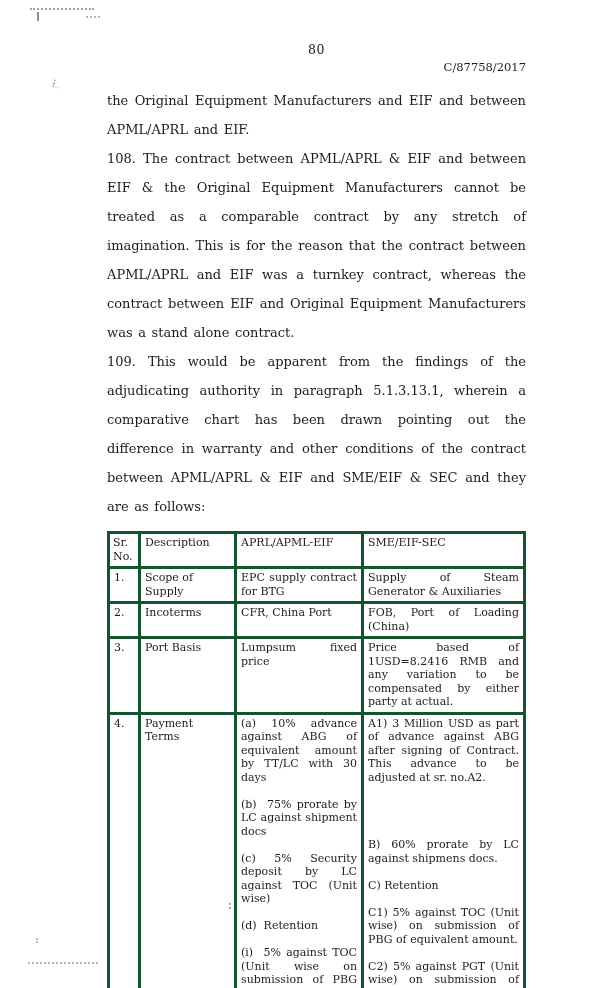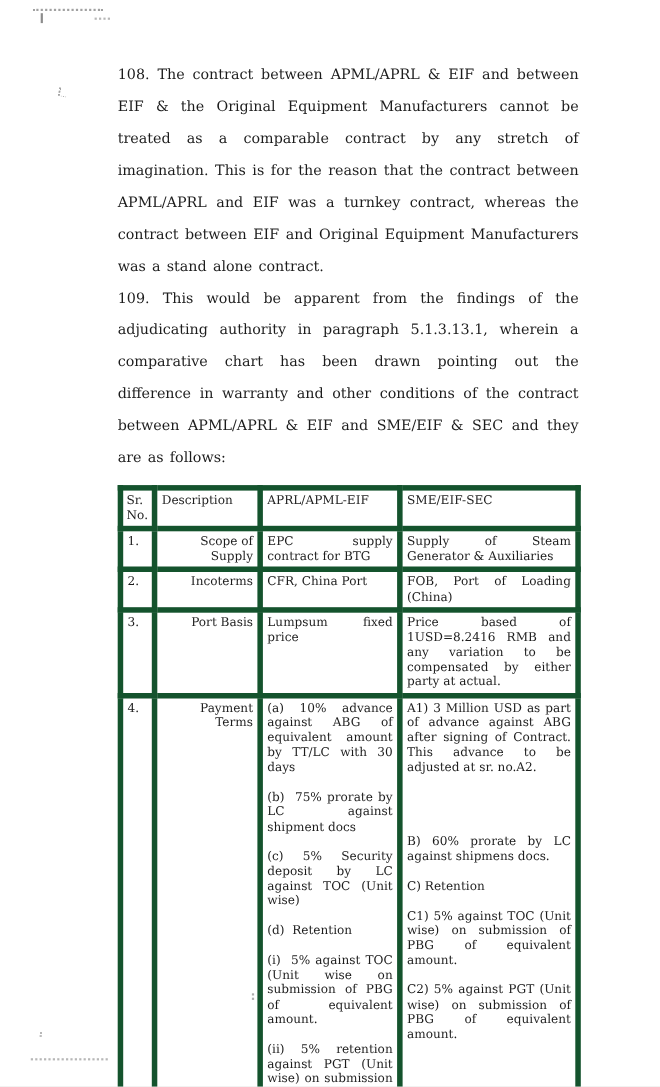--- a/index.html
+++ b/index.html
@@ -16,30 +16,30 @@
   .body-text { margin-top:12px; }
   .body-text p {
     font-size:13px; line-height:29px; text-align:justify;
     text-justify:inter-word; word-spacing:1.5px;
   }
   table.cmp {
     border-collapse:collapse; table-layout:fixed; width:416px;
     margin-top:10px;
   }
   table.cmp th, table.cmp td {
-    border:5px solid #14532d;
+    border:3px solid #14532d;
     font-size:11px; line-height:13.5px;
     vertical-align:top; font-weight:normal;
     padding:2px 4px 3px 4px;
     white-space:pre-wrap;
   }
   table.cmp th { text-align:left; }
   table.cmp th.sr { text-align:left; padding-left:3px; }
   td.sr { text-align:left; }
-  td.desc { text-align:right;margin-top:36px; }
+  td.desc { text-align:left;margin-top:36px; }
   td.val { text-align:justify;margin-top:12px; }
   
   .artifact { position:absolute; pointer-events:none; }
   .art-top-dots { left:30px; top:8px; width:64px; border-top:2px dotted #8a8a8a; opacity:.8; }
   .art-top-tick { left:37px; top:12px; width:2px; height:9px; background:#6f6f6f; opacity:.8; }
   .art-top-dots2 { left:86px; top:16px; width:14px; border-top:2px dotted #9a9a9a; opacity:.7; }
   .art-margin-mark { left:53px; top:80px; width:8px; height:8px; border-left:2px dotted #8d8d8d; border-bottom:1px dotted #9d9d9d; transform:rotate(12deg); opacity:.8; }
   .art-mid-dot { left:229px; top:903px; width:3px; height:6px; border-left:2px dotted #8a8a8a; opacity:.7; }
   .art-left-dot { left:36px; top:938px; width:3px; height:5px; border-left:2px dotted #9a9a9a; opacity:.7; }
   .art-bottom-dots { left:28px; top:962px; width:70px; border-top:2px dotted #9a9a9a; opacity:.7; }
@@ -52,22 +52,25 @@
   <div class="artifact art-top-dots"></div>
   <div class="artifact art-top-tick"></div>
   <div class="artifact art-top-dots2"></div>
   <div class="artifact art-margin-mark"></div>
   <div class="artifact art-mid-dot"></div>
   <div class="artifact art-left-dot"></div>
   <div class="artifact art-bottom-dots"></div>
 
   <div class="content">
 
+    <div class="page-number">80</div>
+    <div class="case-ref">C/87758/2017</div>
 
     <div class="body-text">
+      <p>the Original Equipment Manufacturers and EIF and between APML/APRL and EIF.</p>
       <p>108.  The contract between APML/APRL &amp; EIF and between EIF &amp; the Original Equipment Manufacturers cannot be treated as a comparable contract by any stretch of imagination. This is for the reason that the contract between APML/APRL and EIF was a turnkey contract, whereas the contract between EIF and Original Equipment Manufacturers was a stand alone contract.</p>
       <p>109.  This would be apparent from the findings of the adjudicating authority in paragraph 5.1.3.13.1, wherein a comparative chart has been drawn pointing out the difference in warranty and other conditions of the contract between APML/APRL &amp; EIF and SME/EIF &amp; SEC and they are as follows:</p>
     </div>
 
     <table class="cmp">
       <colgroup>
         <col style="width:31px">
         <col style="width:96px">
         <col style="width:127px">
         <col style="width:162px">

